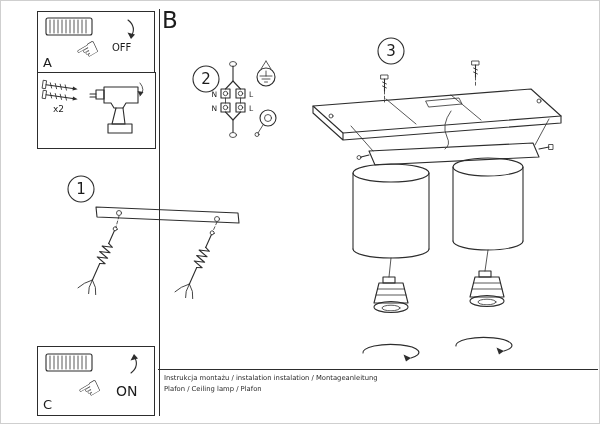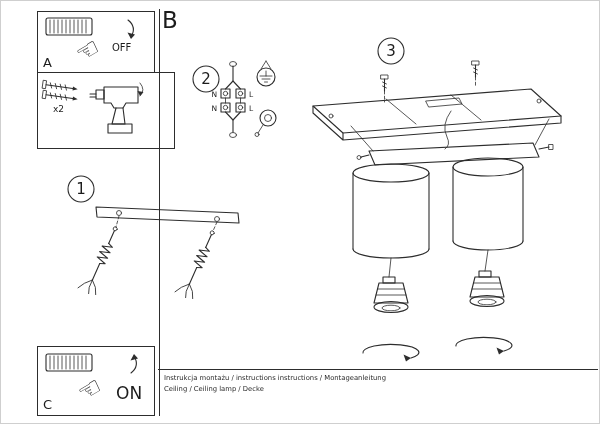--- a/index.html
+++ b/index.html
@@ -34,21 +34,21 @@
         <polygon class="fillink" points="93,27 89.5,20.5 97,22.5"></polygon>
       </g>
       <g>
         <text x="44" y="52" font-size="26" transform="rotate(-30 44 52)">☜</text>
       </g>
     </svg>
     <span class="lbl" style="left:74px;top:30px;font-size:10px;">OFF</span>
     <span class="lbl" style="left:5px;top:43px;font-size:13px;">A</span>
   </div>
 
-  <div class="panel" style="left:36px;top:71px;width:138px;height:77px;">
+  <div class="panel" style="left:36px;top:71px;width:119px;height:77px;">
     <svg width="118" height="77">
       <g>
         <g transform="rotate(8 10 12)">
           <rect x="5" y="8" width="3" height="8" class="ln thin"></rect>
           <line x1="8" y1="12" x2="35" y2="12" class="ln"></line>
           <path class="ln thin" d="M12,9.5 l2,5 M17,9.5 l2,5 M22,9.5 l2,5 M27,9.5 l2,5"></path>
           <polygon class="fillink" points="35,10 40,12 35,14"></polygon>
         </g>
         <g transform="translate(0,10) rotate(8 10 12)">
           <rect x="5" y="8" width="3" height="8" class="ln thin"></rect>
@@ -77,21 +77,21 @@
         <path class="ln thin" d="M12,9V22M16,9V22M20,9V22M24,9V22M28,9V22M32,9V22M36,9V22M40,9V22M44,9V22M48,9V22"></path>
       </g>
       <g>
         <path class="ln" d="M93,26 q9,-7 3,-17"></path>
         <polygon class="fillink" points="96,7 92.5,13.5 100,11.5"></polygon>
       </g>
       <g>
         <text x="46" y="56" font-size="26" transform="rotate(-30 46 56)">☜</text>
       </g>
     </svg>
-    <span class="lbl" style="left:78px;top:36px;font-size:17px;">ON</span>
+    <span class="lbl" style="left:78px;top:36px;font-size:14px;">ON</span>
     <span class="lbl" style="left:5px;top:50px;font-size:13px;">C</span>
   </div>
 
   <div class="divider" style="left:158px;top:8px;width:1px;height:407px;"></div>
 
   <span class="lbl" style="left:161px;top:6px;font-size:23px;">B</span>
 
   <svg class="abs" style="left:55px;top:172px;" width="230" height="160">
     <g>
       <circle cx="25" cy="16" r="13" class="ln"></circle>
@@ -237,17 +237,17 @@
       <polygon class="fillink" points="110,327 102.5,323.5 105,330.5"></polygon>
     </g>
     <g>
       <path class="ln" d="M155,315 a28,8 0 1 1 48,5"></path>
       <polygon class="fillink" points="203,320 195.5,316.5 198,323.5"></polygon>
     </g>
   </svg>
 
   <div class="divider" style="left:157px;top:368px;width:440px;height:1px;"></div>
   <div class="footer-text" style="left:163px;top:372px;">
-    <div>Instrukcja montażu / instructions instructions / Montageanleitung</div>
-    <div>Ceiling / Ceiling lamp / Decke</div>
+    <div>Instrukcja montażu / instalation instalation / Montageanleitung</div>
+    <div>Plafon / Ceiling lamp / Plafon</div>
   </div>
 
 </div>
 
 </body></html>

